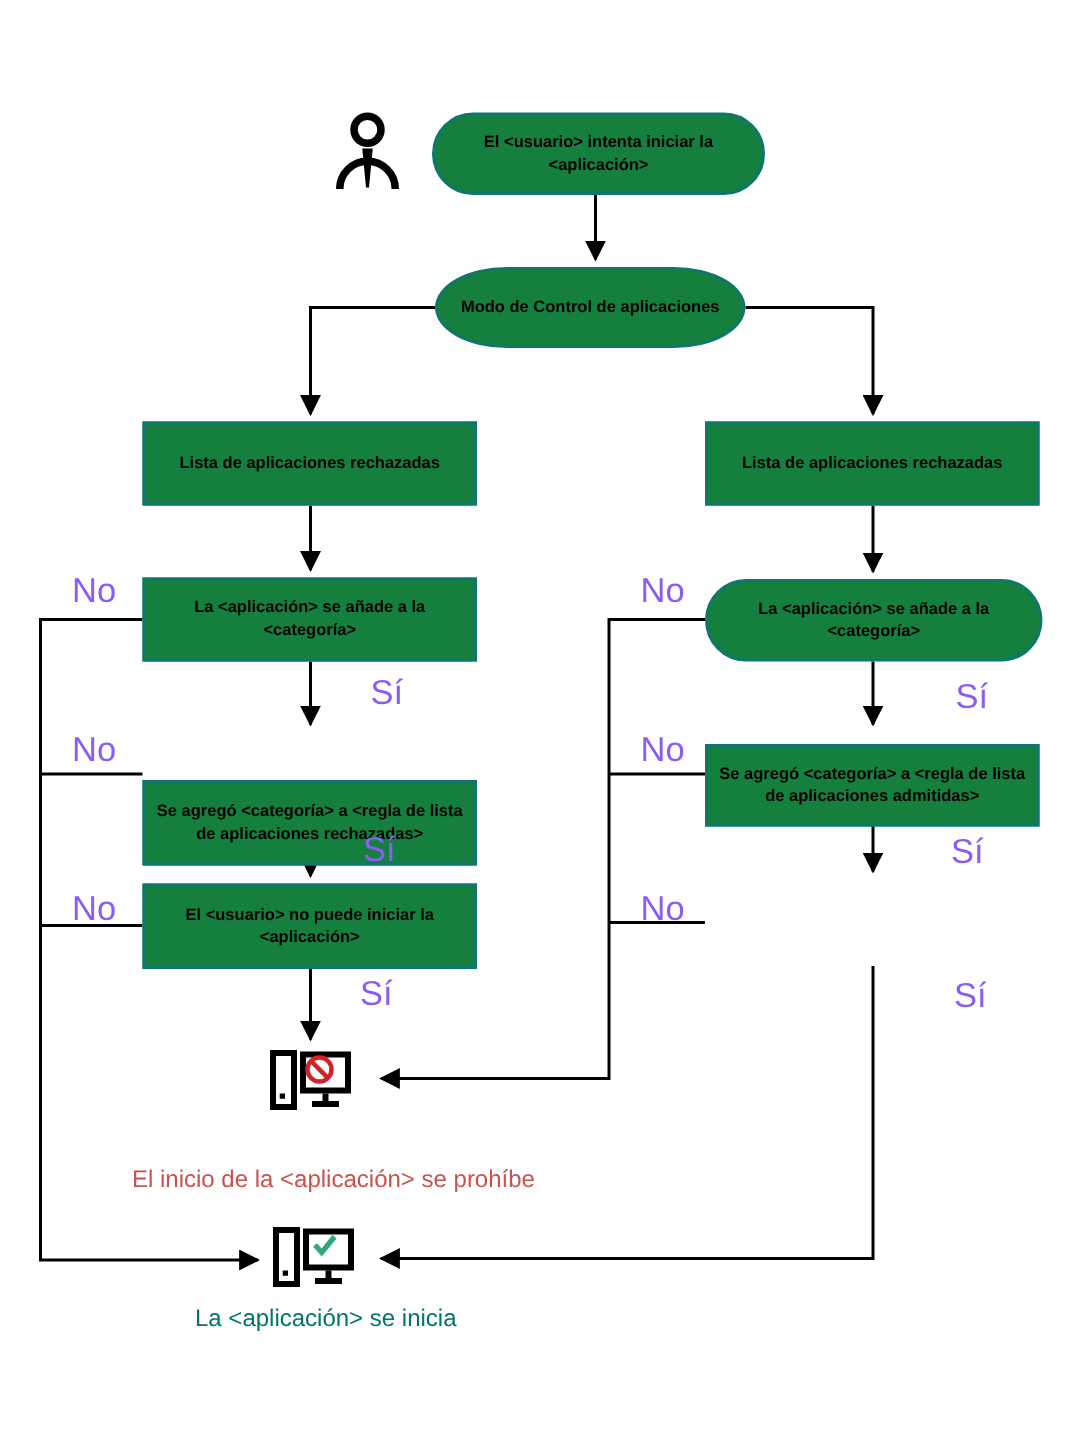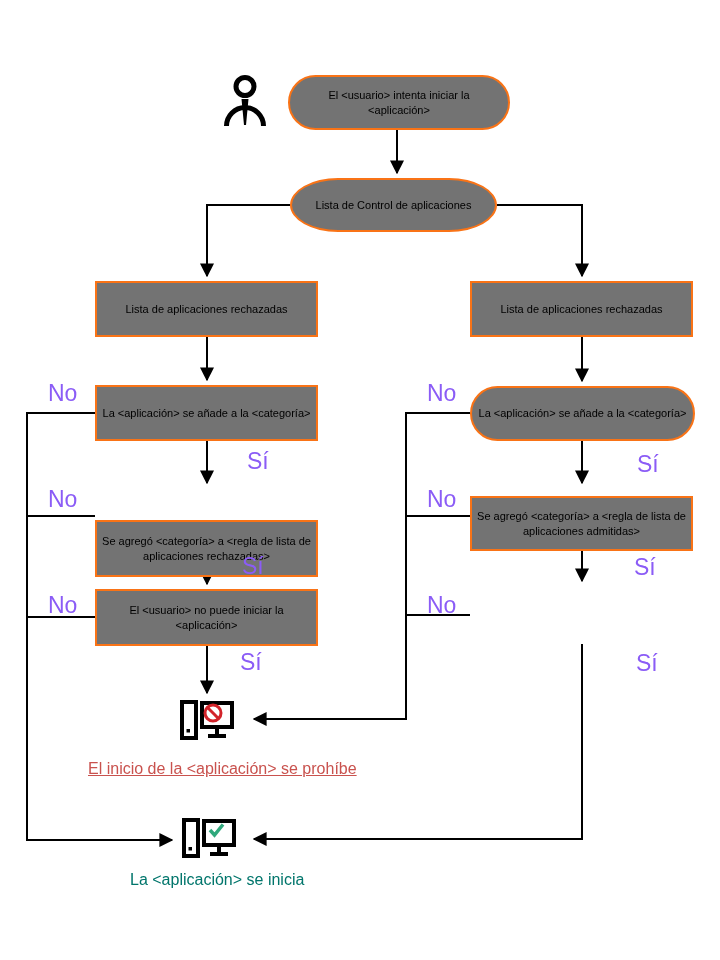--- a/index.html
+++ b/index.html
@@ -3,22 +3,22 @@
 <meta charset="utf-8">
 <style>
   * { margin:0; padding:0; box-sizing:border-box; }
   html,body { background:#fff; }
   body { font-family:"Liberation Sans", sans-serif; }
   .canvas { position:relative; width:720px; height:960px; background:#fff; overflow:hidden; }
 
   svg.overlay { position:absolute; left:0; top:0; width:720px; height:960px; }
 
   .node { position:absolute; display:flex; align-items:center; justify-content:center;
-          text-align:center; background:#737373; border:2px solid #f97316;
-          font-size:11px; line-height:1.35; color:#000; }
+          text-align:center; background:#15803d; border:2px solid #0f766e;
+          font-size:11px; line-height:1.35; color:#000;font-weight:bold; }
   .pill { border-radius:28px; }
   .ellipse { border-radius:48px / 27px; }
 
   .n-start        { left:288px; top:75px;  width:222px; height:55px; padding:0 22px; }
   .n-mode         { left:290px; top:178px; width:207px; height:54px; }
   .n-denylist     { left:95px;  top:281px; width:223px; height:56px; }
   .n-allowlist    { left:470px; top:281px; width:223px; height:56px; }
   .n-deny-add     { left:95px;  top:385px; width:223px; height:56px; padding:0 4px; }
   .n-allow-add    { left:470px; top:386px; width:225px; height:55px; padding:0 4px; }
   .n-deny-rule    { left:95px;  top:488px; width:223px; height:57px; padding:0 5px;margin-top:32px; }
@@ -26,21 +26,21 @@
   .n-deny-result  { left:95px;  top:589px; width:223px; height:57px; padding:0 20px; }
   .n-allow-result { left:470px; top:586px; width:223px; height:58px; padding:0 4px; }
 
   .edge-label { position:absolute; font-size:23px; color:#8b5cf6; }
   .no-l1 {left:48px;  top:380px;} .no-l2 {left:48px;  top:486px;} .no-l3 {left:48px;  top:592px;}
   .no-r1 {left:427px; top:380px;} .no-r2 {left:427px; top:486px;} .no-r3 {left:427px; top:592px;}
   .si-l1 {left:247px; top:448px;} .si-l2 {left:242px; top:553px;} .si-l3 {left:240px; top:649px;}
   .si-r1 {left:637px; top:451px;} .si-r2 {left:634px; top:554px;} .si-r3 {left:636px; top:650px;}
 
   .outcome { position:absolute; font-size:16px; }
-  .t-blocked { left:88px;  top:760px; color:var(--blocked-text,#c9524e);text-decoration:underline; }
+  .t-blocked { left:88px;  top:778px; color:var(--blocked-text,#c9524e); }
   .t-started { left:130px; top:871px; color:var(--started-text,#00756b); }
 
   .icon { position:absolute; }
   .i-user    { left:222px; top:74px; }
   .i-blocked { left:178px; top:698px; }
   .i-started { left:180px; top:816px; }
 </style>
 </head>
 <body>
 
@@ -73,21 +73,21 @@
     </g>
   </svg>
 
   <svg class="icon i-user" width="46" height="54" viewBox="0 0 46 54" xmlns="http://www.w3.org/2000/svg">
     <circle cx="23" cy="12.5" r="9" fill="none" stroke="#000" stroke-width="5"></circle>
     <path d="M4.5 52 A 18.5 18.5 0 0 1 41.5 52" fill="none" stroke="#000" stroke-width="5"></path>
     <polygon points="19.5,25 26.5,25 24,51 22,51" fill="#000"></polygon>
   </svg>
 
   <div class="node pill n-start">El &lt;usuario&gt; intenta iniciar la &lt;aplicación&gt;</div>
-  <div class="node ellipse n-mode">Lista de Control de aplicaciones</div>
+  <div class="node ellipse n-mode">Modo de Control de aplicaciones</div>
   <div class="node n-denylist">Lista de aplicaciones rechazadas</div>
   <div class="node n-allowlist">Lista de aplicaciones rechazadas</div>
   <div class="node n-deny-add">La &lt;aplicación&gt; se añade a la &lt;categoría&gt;</div>
   <div class="node pill n-allow-add">La &lt;aplicación&gt; se añade a la &lt;categoría&gt;</div>
   <div class="node n-deny-rule">Se agregó &lt;categoría&gt; a &lt;regla de lista de aplicaciones rechazadas&gt;</div>
   <div class="node n-allow-rule">Se agregó &lt;categoría&gt; a &lt;regla de lista de aplicaciones admitidas&gt;</div>
   <div class="node n-deny-result">El &lt;usuario&gt; no puede iniciar la &lt;aplicación&gt;</div>
 
   <span class="edge-label no-l1">No</span>
   <span class="edge-label no-l2">No</span>

